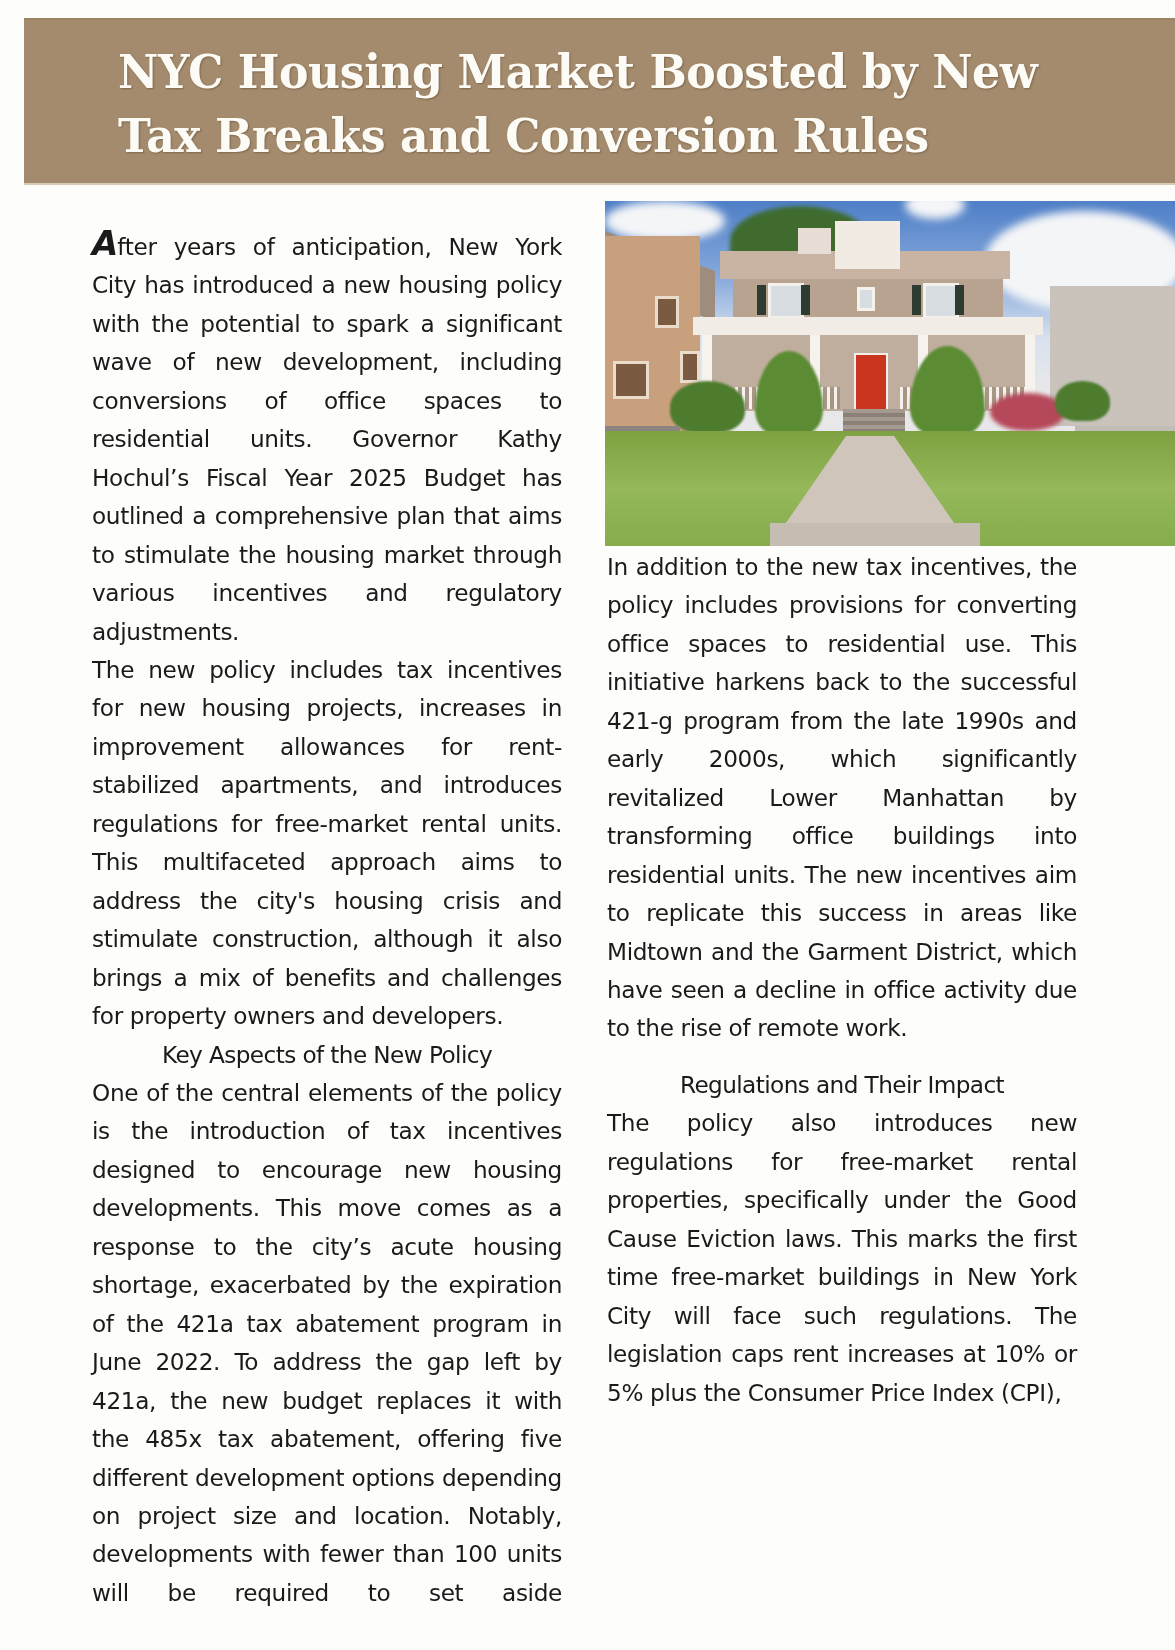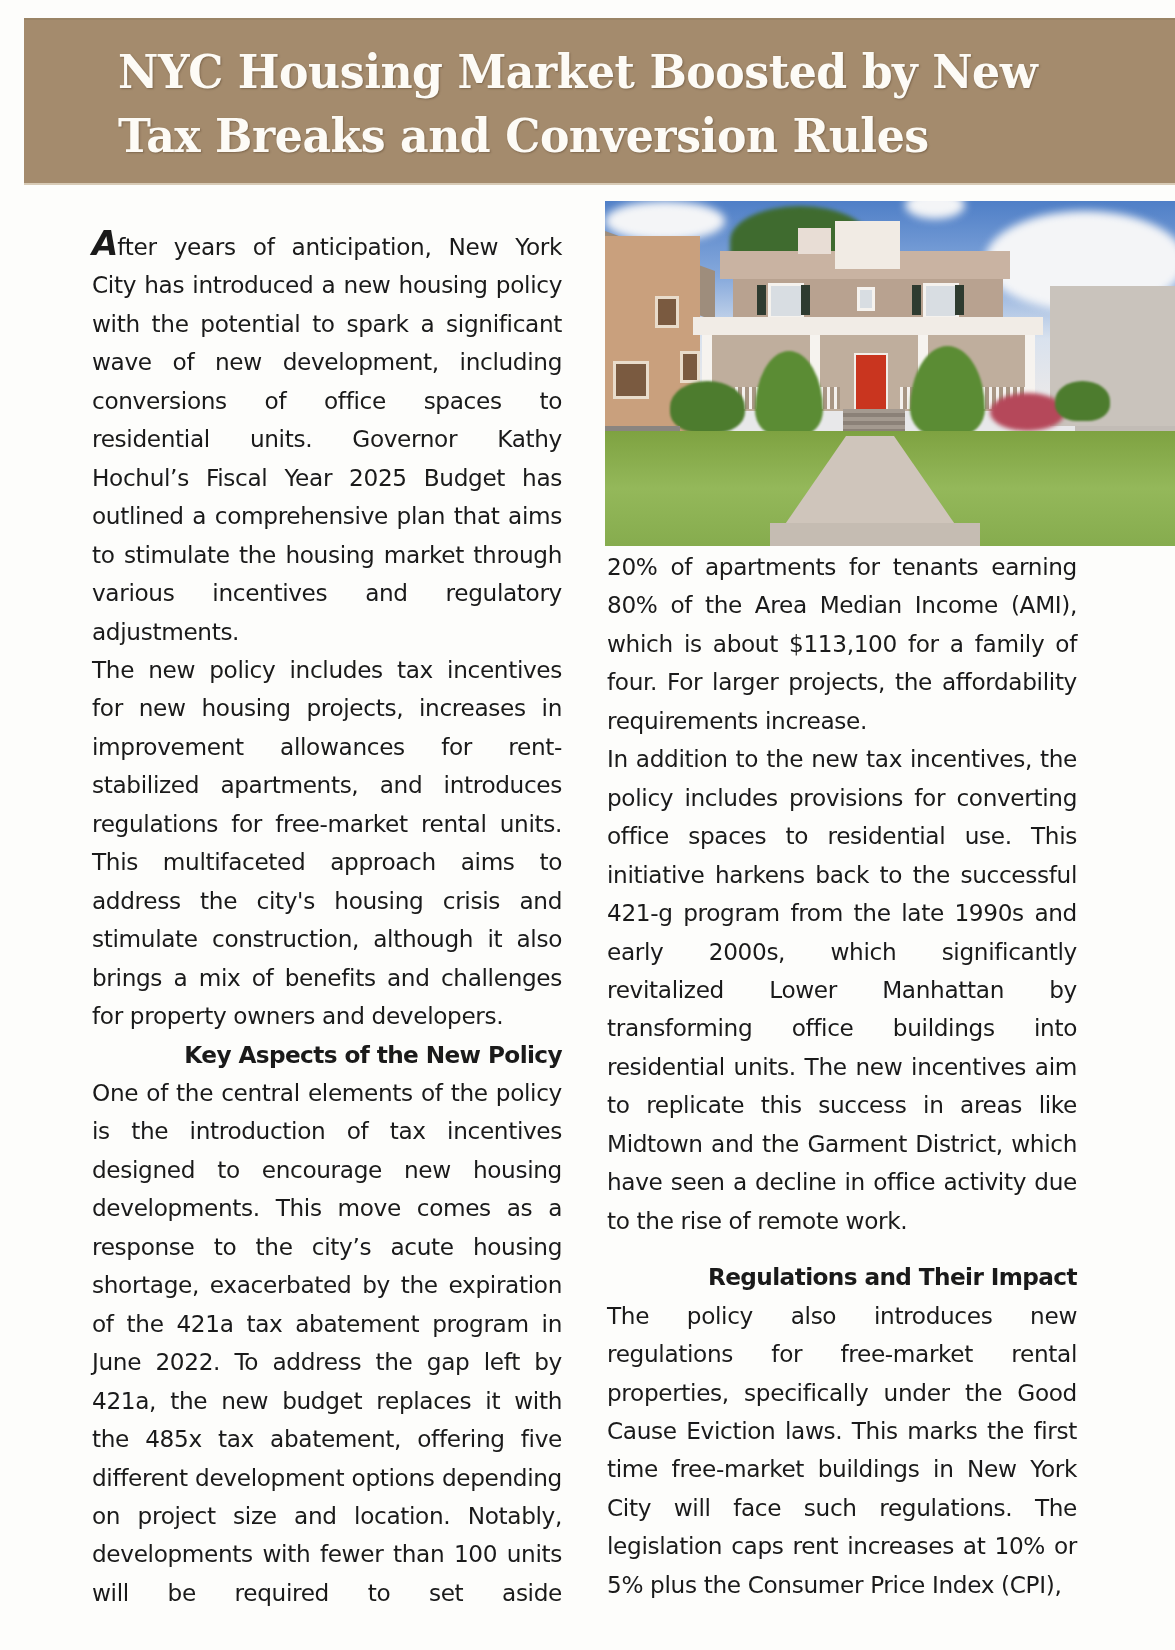--- a/index.html
+++ b/index.html
@@ -67,24 +67,24 @@
     }
     .drop-cap {
       font-family: "DejaVu Sans", sans-serif;
       font-style: italic;
       font-weight: bold;
       font-size: 34px;
       line-height: 1;
       letter-spacing: -1px;
     }
     .subhead {
-      font-weight: bold;
+      font-weight: normal;
       font-size: 23.2px;
       letter-spacing: -0.6px;
-      text-align: right;
+      text-align: center;
     }
     .subhead.spaced-top { margin-top: 18px; }
     .spaced-bottom { margin-bottom: 6px; }
     .last-line-justify {
       text-align-last: justify;
     }
 
     
     .photo {
       position: absolute;
@@ -305,17 +305,16 @@
   <div class="flowers" style="left:385px;top:192px;width:75px;height:38px;"></div>
   <div class="shrub" style="left:450px;top:180px;width:55px;height:40px;"></div>
   <div class="driveway-left"></div>
   <div class="driveway-right"></div>
   <div class="lawn"></div>
   <div class="walkway"></div>
   <div class="step-bottom"></div>
 </div>
 
 <div class="col col-right">
-  <p>20% of apartments for tenants earning 80% of the Area Median Income (AMI), which is about $113,100 for a family of four. For larger projects, the affordability requirements increase.</p>
   <p class="spaced-bottom">In addition to the new tax incentives, the policy includes provisions for converting office spaces to residential use. This initiative harkens back to the successful 421-g program from the late 1990s and early 2000s, which significantly revitalized Lower Manhattan by transforming office buildings into residential units. The new incentives aim to replicate this success in areas like Midtown and the Garment District, which have seen a decline in office activity due to the rise of remote work.</p>
   <p class="subhead spaced-top spaced-bottom">Regulations and Their Impact</p>
   <p>The policy also introduces new regulations for free-market rental properties, specifically under the Good Cause Eviction laws. This marks the first time free-market buildings in New York City will face such regulations. The legislation caps rent increases at 10% or 5% plus the Consumer Price Index (CPI),</p>
 </div>
 
 </body></html>

